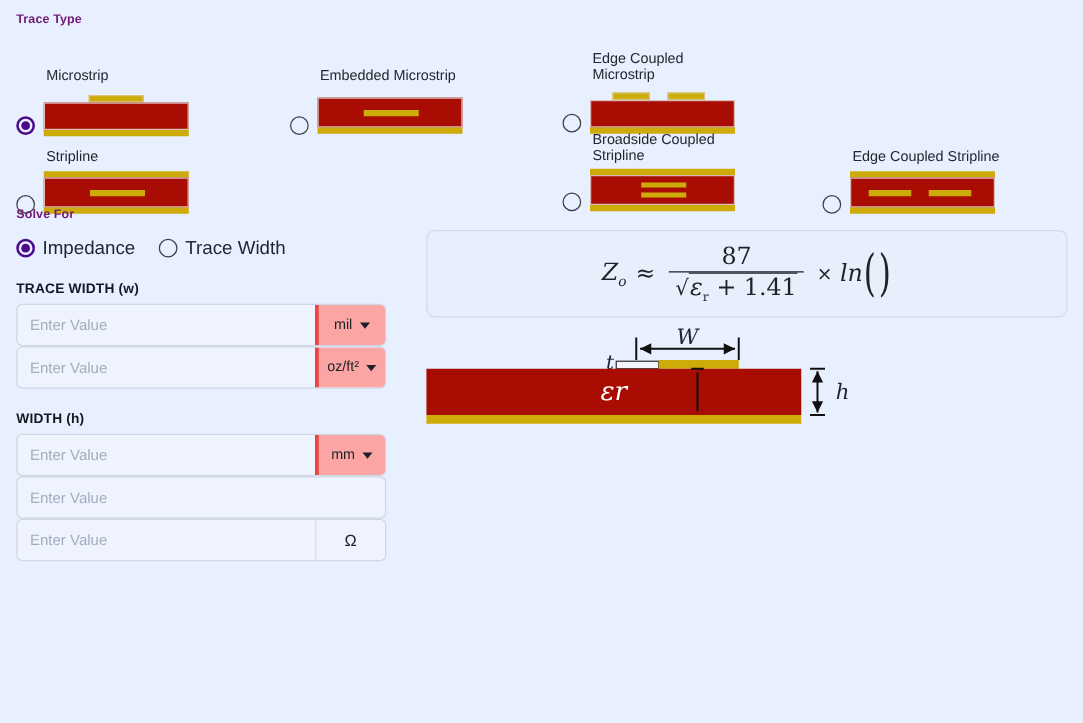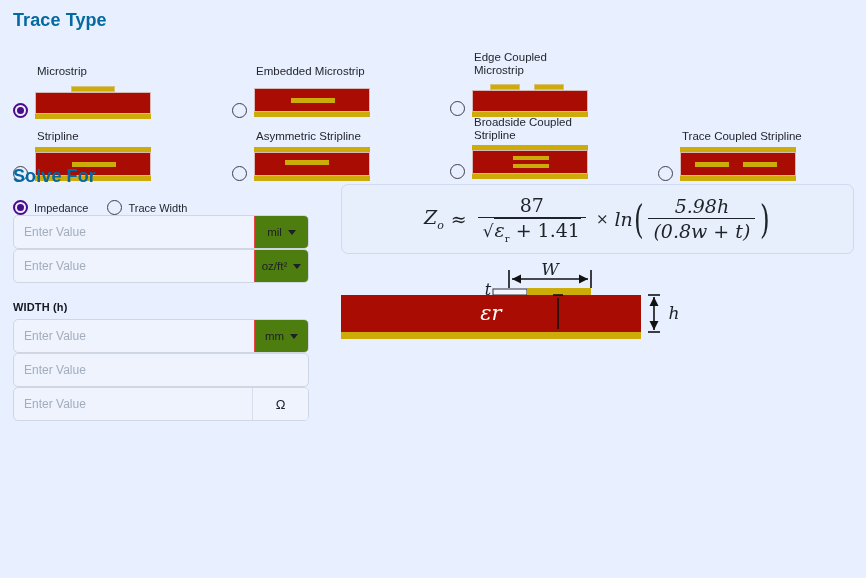--- a/index.html
+++ b/index.html
@@ -11,23 +11,23 @@
     width: 866px;
     height: 578px;
     position: relative;
     font-family: "Liberation Sans", sans-serif;
     color: #1b1b1b;
     overflow: hidden;
   }
 
   
   .section-title {
-    font-size: 18px;
+    font-size: 10px;
     font-weight: bold;
-    color: #0369a1;
+    color: #701a75;
     letter-spacing: .1px;
   }
 
   
   #trace-type {
     position: absolute;
     left: 13px;
     top: 10px;
     width: 840px;
   }
@@ -124,21 +124,21 @@
     margin-top: 13px;
   }
   .solve-item {
     display: flex;
     align-items: center;
     gap: 6px;
     margin-right: 12px;
     cursor: pointer;
   }
   .solve-item span {
-    font-size: 11px;
+    font-size: 15px;
     color: #23272e;
   }
 
   .field-label {
     font-size: 11px;
     font-weight: bold;
     color: #14181f;
     margin-top: 18px;
     margin-bottom: 6px;
     letter-spacing: .15px;
@@ -167,22 +167,22 @@
     color: #0369a1;
     padding: 0 10px;
     min-width: 0;
   }
   .input-wrap input::placeholder {
     color: #a3adbd;
   }
   .unit-box {
     flex: 0 0 auto;
     width: 53px;
-    background: #4d7c0f;
-    border-left: 1px solid #ef4444;
+    background: #fca5a5;
+    border-left: 3px solid #ef4444;
     display: flex;
     align-items: center;
     justify-content: center;
     gap: 6px;
     font-size: 11.5px;
     color: #1d2026;
     cursor: pointer;
   }
   .unit-box.plain {
     background: #eef3fd;
@@ -300,52 +300,39 @@
         <div class="xsec" style="width:116px;height:34px;">
           <div class="xs-plane" style="top:0px; height:5px;"></div>
           <div class="xs-core" style="position:absolute; left:0; top:5px; width:116px; height:24px;">
             <div class="xs-trace" style="left:36px; top:9px; width:44px; height:5px;"></div>
           </div>
           <div class="xs-plane" style="top:29px; height:5px;"></div>
         </div>
       </div>
     </div>
 
-    <div class="tt-option" style="left:219px; top:87px;">
-      <div class="tt-label">Asymmetric Stripline</div>
-      <div class="tt-body">
-        <div class="radio"></div>
-        <div class="xsec" style="width:116px;height:34px;">
-          <div class="xs-plane" style="top:0px; height:5px;"></div>
-          <div class="xs-core" style="position:absolute; left:0; top:5px; width:116px; height:24px;">
-            <div class="xs-trace" style="left:30px; top:7px; width:44px; height:5px;"></div>
-          </div>
-          <div class="xs-plane" style="top:29px; height:5px;"></div>
-        </div>
-      </div>
-    </div>
 
     <div class="tt-option" style="left:437px; top:73px;">
       <div class="tt-label">Broadside Coupled
 Stripline</div>
       <div class="tt-body">
         <div class="radio"></div>
         <div class="xsec" style="width:116px;height:34px;">
           <div class="xs-plane" style="top:0px; height:5px;"></div>
           <div class="xs-core" style="position:absolute; left:0; top:5px; width:116px; height:24px;">
             <div class="xs-trace" style="left:40px; top:5px; width:36px; height:4px;"></div>
             <div class="xs-trace" style="left:40px; top:13px; width:36px; height:4px;"></div>
           </div>
           <div class="xs-plane" style="top:29px; height:5px;"></div>
         </div>
       </div>
     </div>
 
     <div class="tt-option" style="left:645px; top:87px;">
-      <div class="tt-label">Trace Coupled Stripline</div>
+      <div class="tt-label">Edge Coupled Stripline</div>
       <div class="tt-body">
         <div class="radio"></div>
         <div class="xsec" style="width:116px;height:34px;">
           <div class="xs-plane" style="top:0px; height:5px;"></div>
           <div class="xs-core" style="position:absolute; left:0; top:5px; width:116px; height:24px;">
             <div class="xs-trace" style="left:14px; top:9px; width:34px; height:5px;"></div>
             <div class="xs-trace" style="left:62px; top:9px; width:34px; height:5px;"></div>
           </div>
           <div class="xs-plane" style="top:29px; height:5px;"></div>
         </div>
@@ -362,20 +349,21 @@
     <div class="solve-item">
       <div class="radio checked"></div>
       <span>Impedance</span>
     </div>
     <div class="solve-item">
       <div class="radio"></div>
       <span>Trace Width</span>
     </div>
   </div>
 
+  <div class="field-label">TRACE WIDTH (w)</div>
   <div class="input-wrap">
     <input type="text" value="" placeholder="Enter Value" style="">
     <div class="unit-box">
       <span>mil</span>
       <span class="caret"></span>
     </div>
   </div>
 
   <div class="input-wrap">
     <input type="text" value="" placeholder="Enter Value" style="">
@@ -415,24 +403,20 @@
       <span class="num">87</span>
       <span class="den" style="white-space:nowrap;">
         <span style="font-size:17px;">√</span><span style="border-top:1.2px solid #1d2328; padding:0 1px;"><span class="mi">ε</span><sub style="font-size:10px;">r</sub> + 1.41</span>
       </span>
     </span>
 
     <span style="margin:0 6px; font-size:15px;">×</span>
     <span class="mi">ln</span>
 
     <span class="paren">(</span>
-    <span class="frac">
-      <span class="num mi">5.98h</span>
-      <span class="den mi">(0.8w + t)</span>
-    </span>
     <span class="paren">)</span>
   </div>
 </div>
 
 <div id="diagram-box">
   <svg width="513" height="95" viewBox="0 0 513 95">
 
     <line x1="168" y1="8" x2="168" y2="26" stroke="#111" stroke-width="1.6"></line>
     <line x1="250" y1="8" x2="250" y2="26" stroke="#111" stroke-width="1.6"></line>
     <line x1="171" y1="17" x2="247" y2="17" stroke="#111" stroke-width="1.6"></line>

